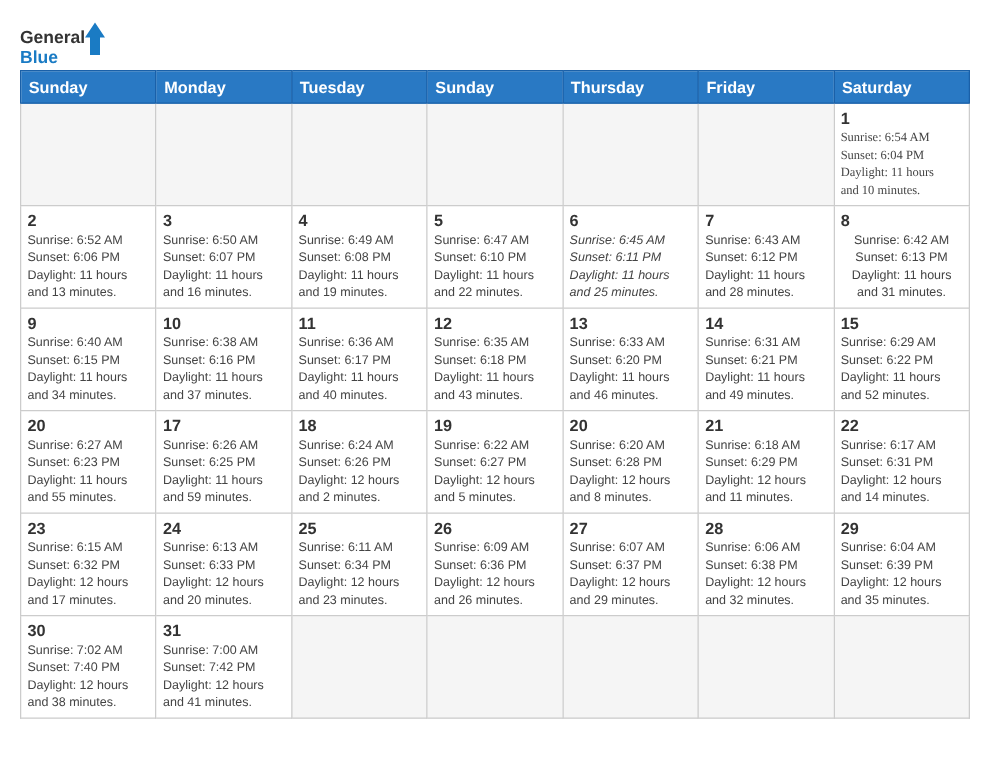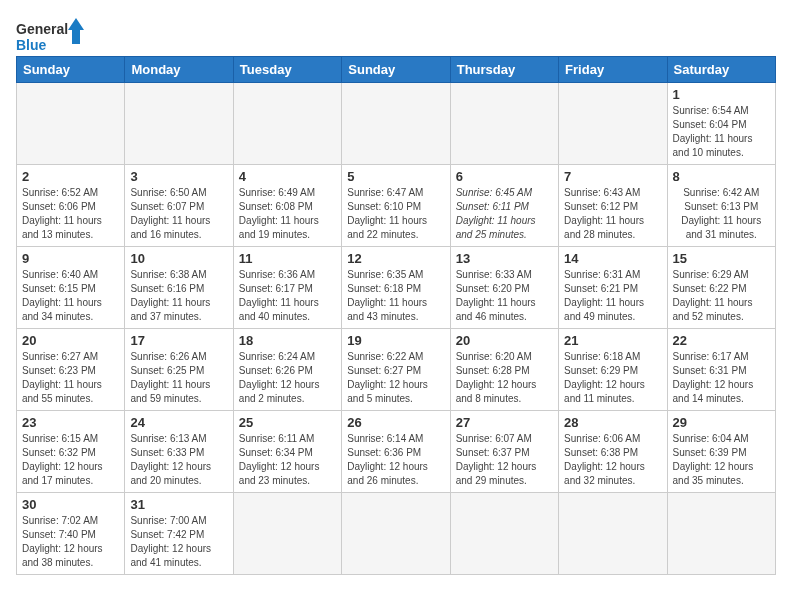--- a/index.html
+++ b/index.html
@@ -100,21 +100,21 @@
   <tbody id="calendar-body">
   <tr>
         <td class="empty"></td>
         <td class="empty"></td>
         <td class="empty"></td>
         <td class="empty"></td>
         <td class="empty"></td>
         <td class="empty"></td>
         <td>
           <div class="day-number">1</div>
-          <div class="day-info" style="white-space: pre-line;">Sunrise: 6:54 AM
+          <div class="day-info" style="white-space: pre-line; font-family: Liberation Serif, serif;">Sunrise: 6:54 AM
 Sunset: 6:04 PM
 Daylight: 11 hours
 and 10 minutes.</div>
         </td>
       </tr>
       <tr>
         <td>
           <div class="day-number">2</div>
           <div class="day-info" style="white-space: pre-line;">Sunrise: 6:52 AM
 Sunset: 6:06 PM
@@ -283,21 +283,21 @@
         </td>
         <td>
           <div class="day-number">25</div>
           <div class="day-info" style="white-space: pre-line;">Sunrise: 6:11 AM
 Sunset: 6:34 PM
 Daylight: 12 hours
 and 23 minutes.</div>
         </td>
         <td>
           <div class="day-number">26</div>
-          <div class="day-info" style="white-space: pre-line;">Sunrise: 6:14 AM
+          <div class="day-info" style="white-space: pre-line;">Sunrise: 6:09 AM
 Sunset: 6:36 PM
 Daylight: 12 hours
 and 26 minutes.</div>
         </td>
         <td>
           <div class="day-number">27</div>
           <div class="day-info" style="white-space: pre-line;">Sunrise: 6:07 AM
 Sunset: 6:37 PM
 Daylight: 12 hours
 and 29 minutes.</div>

